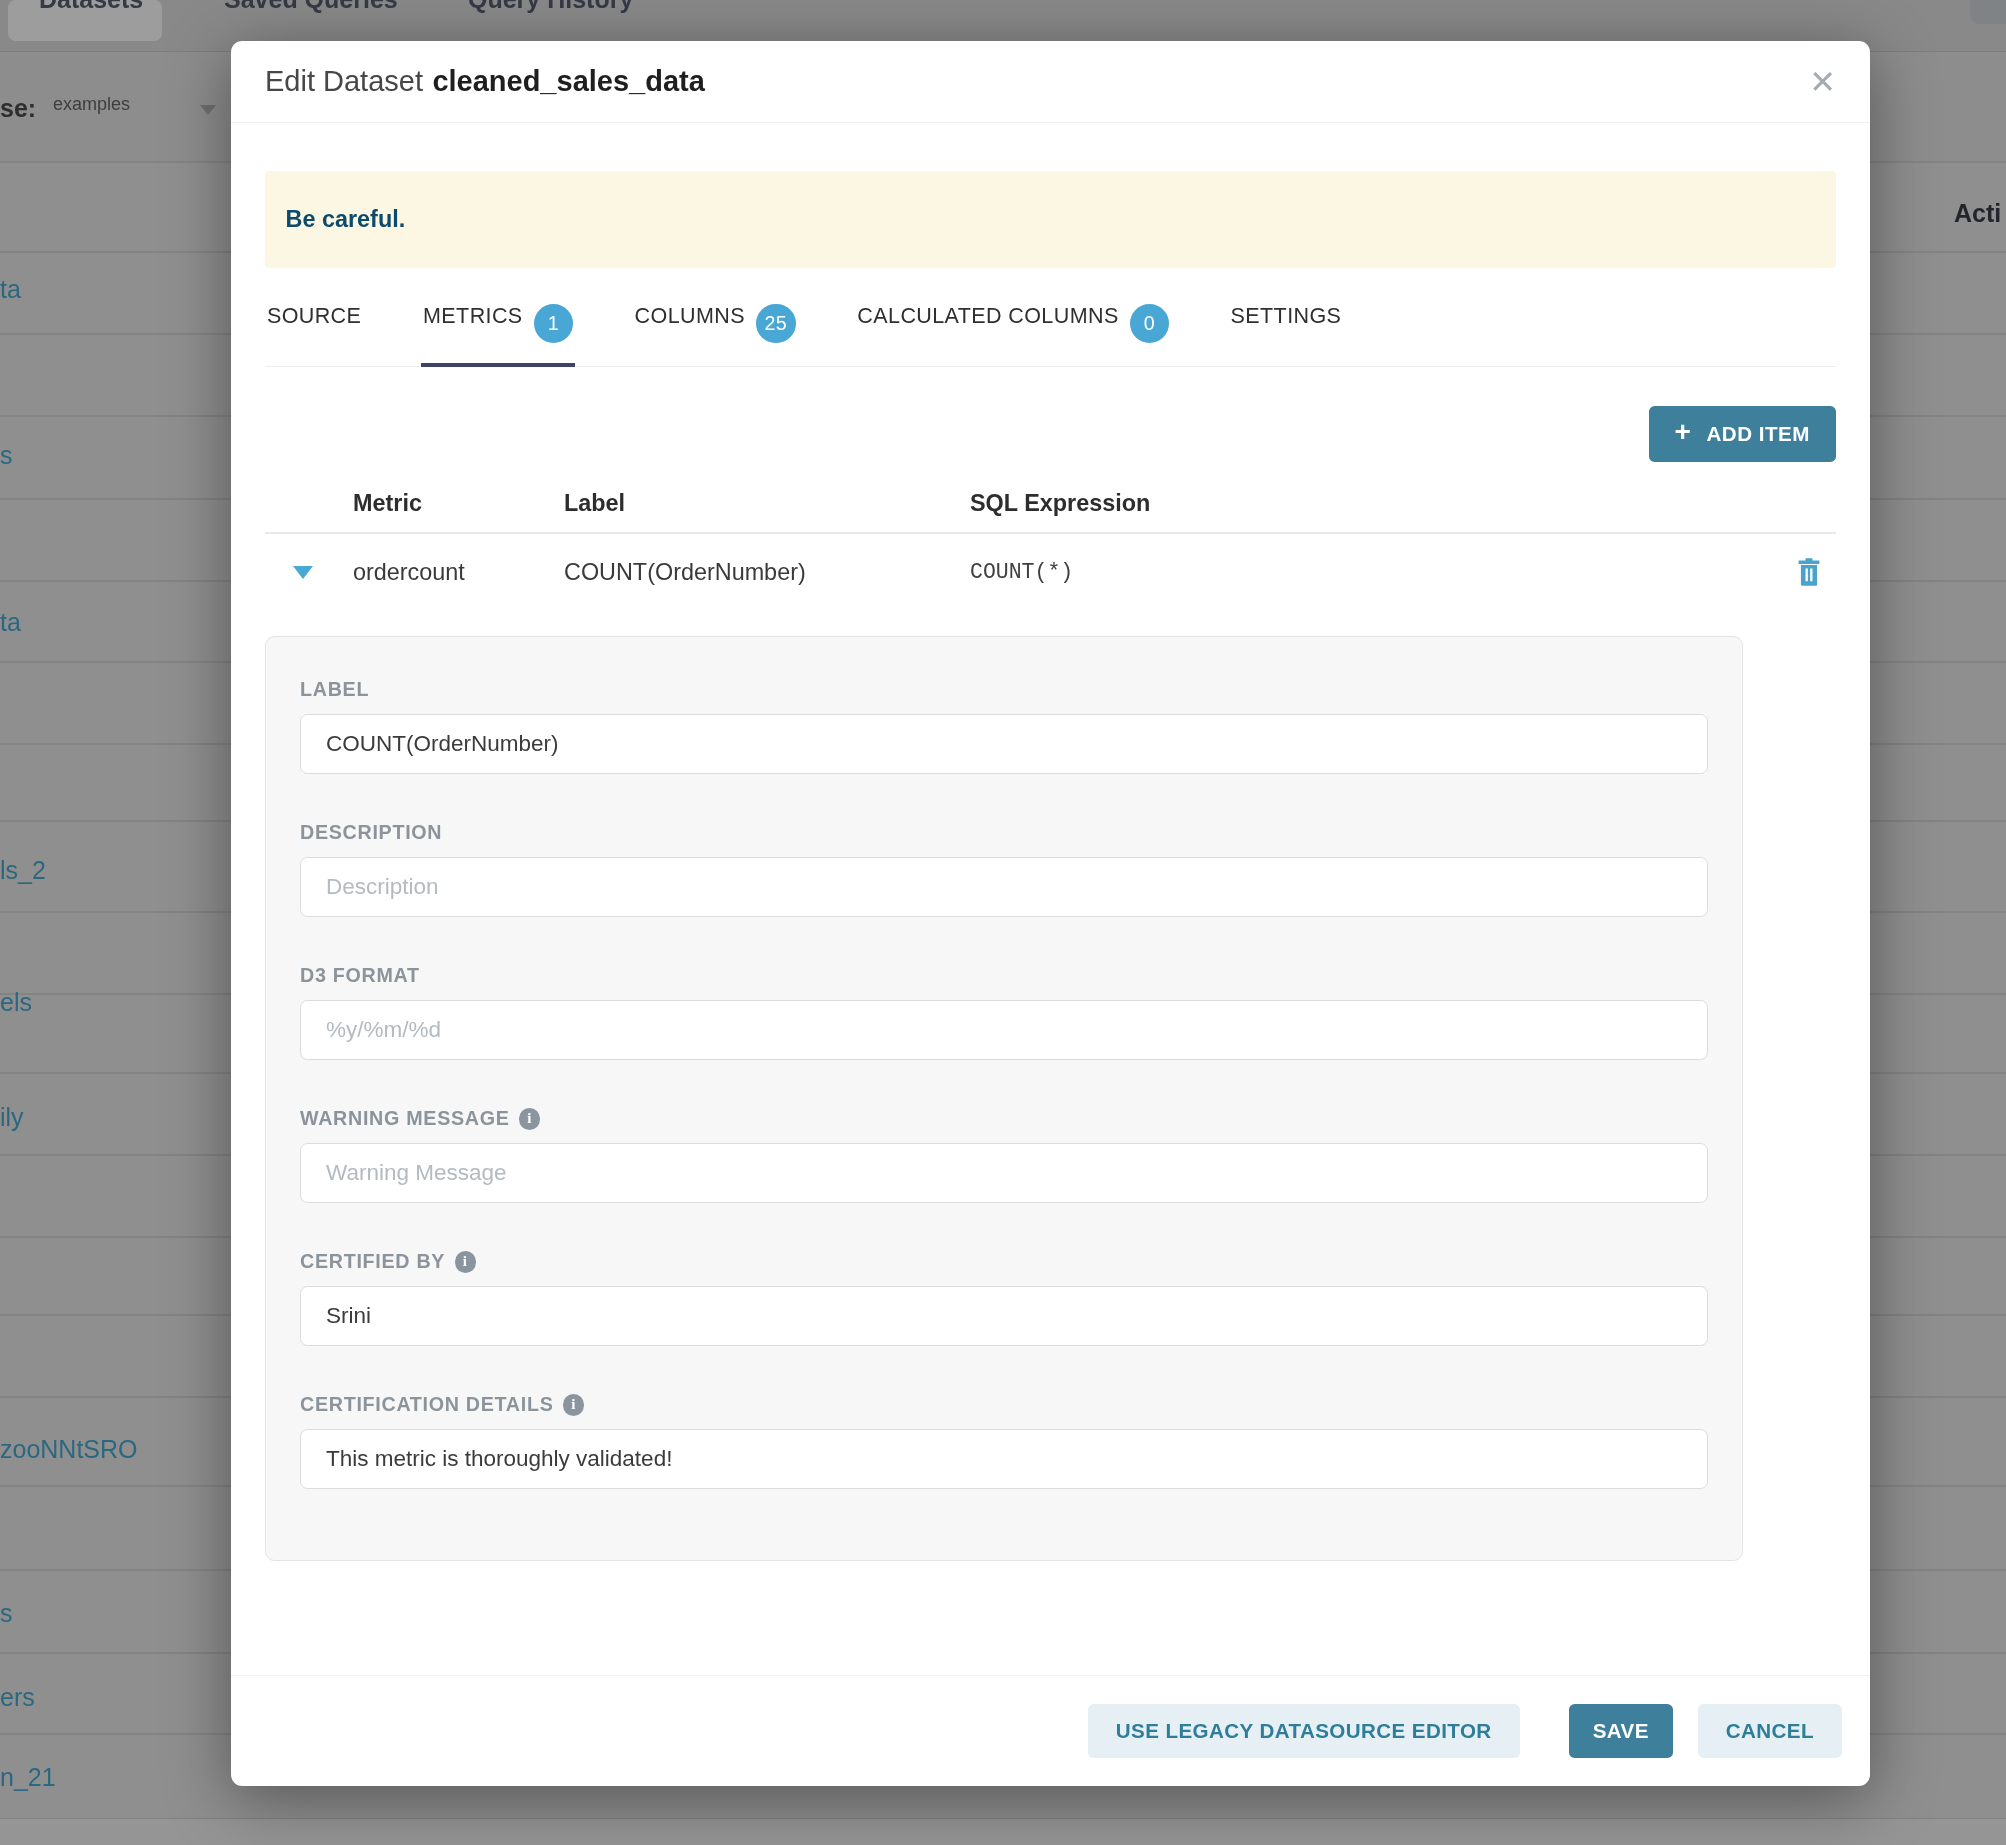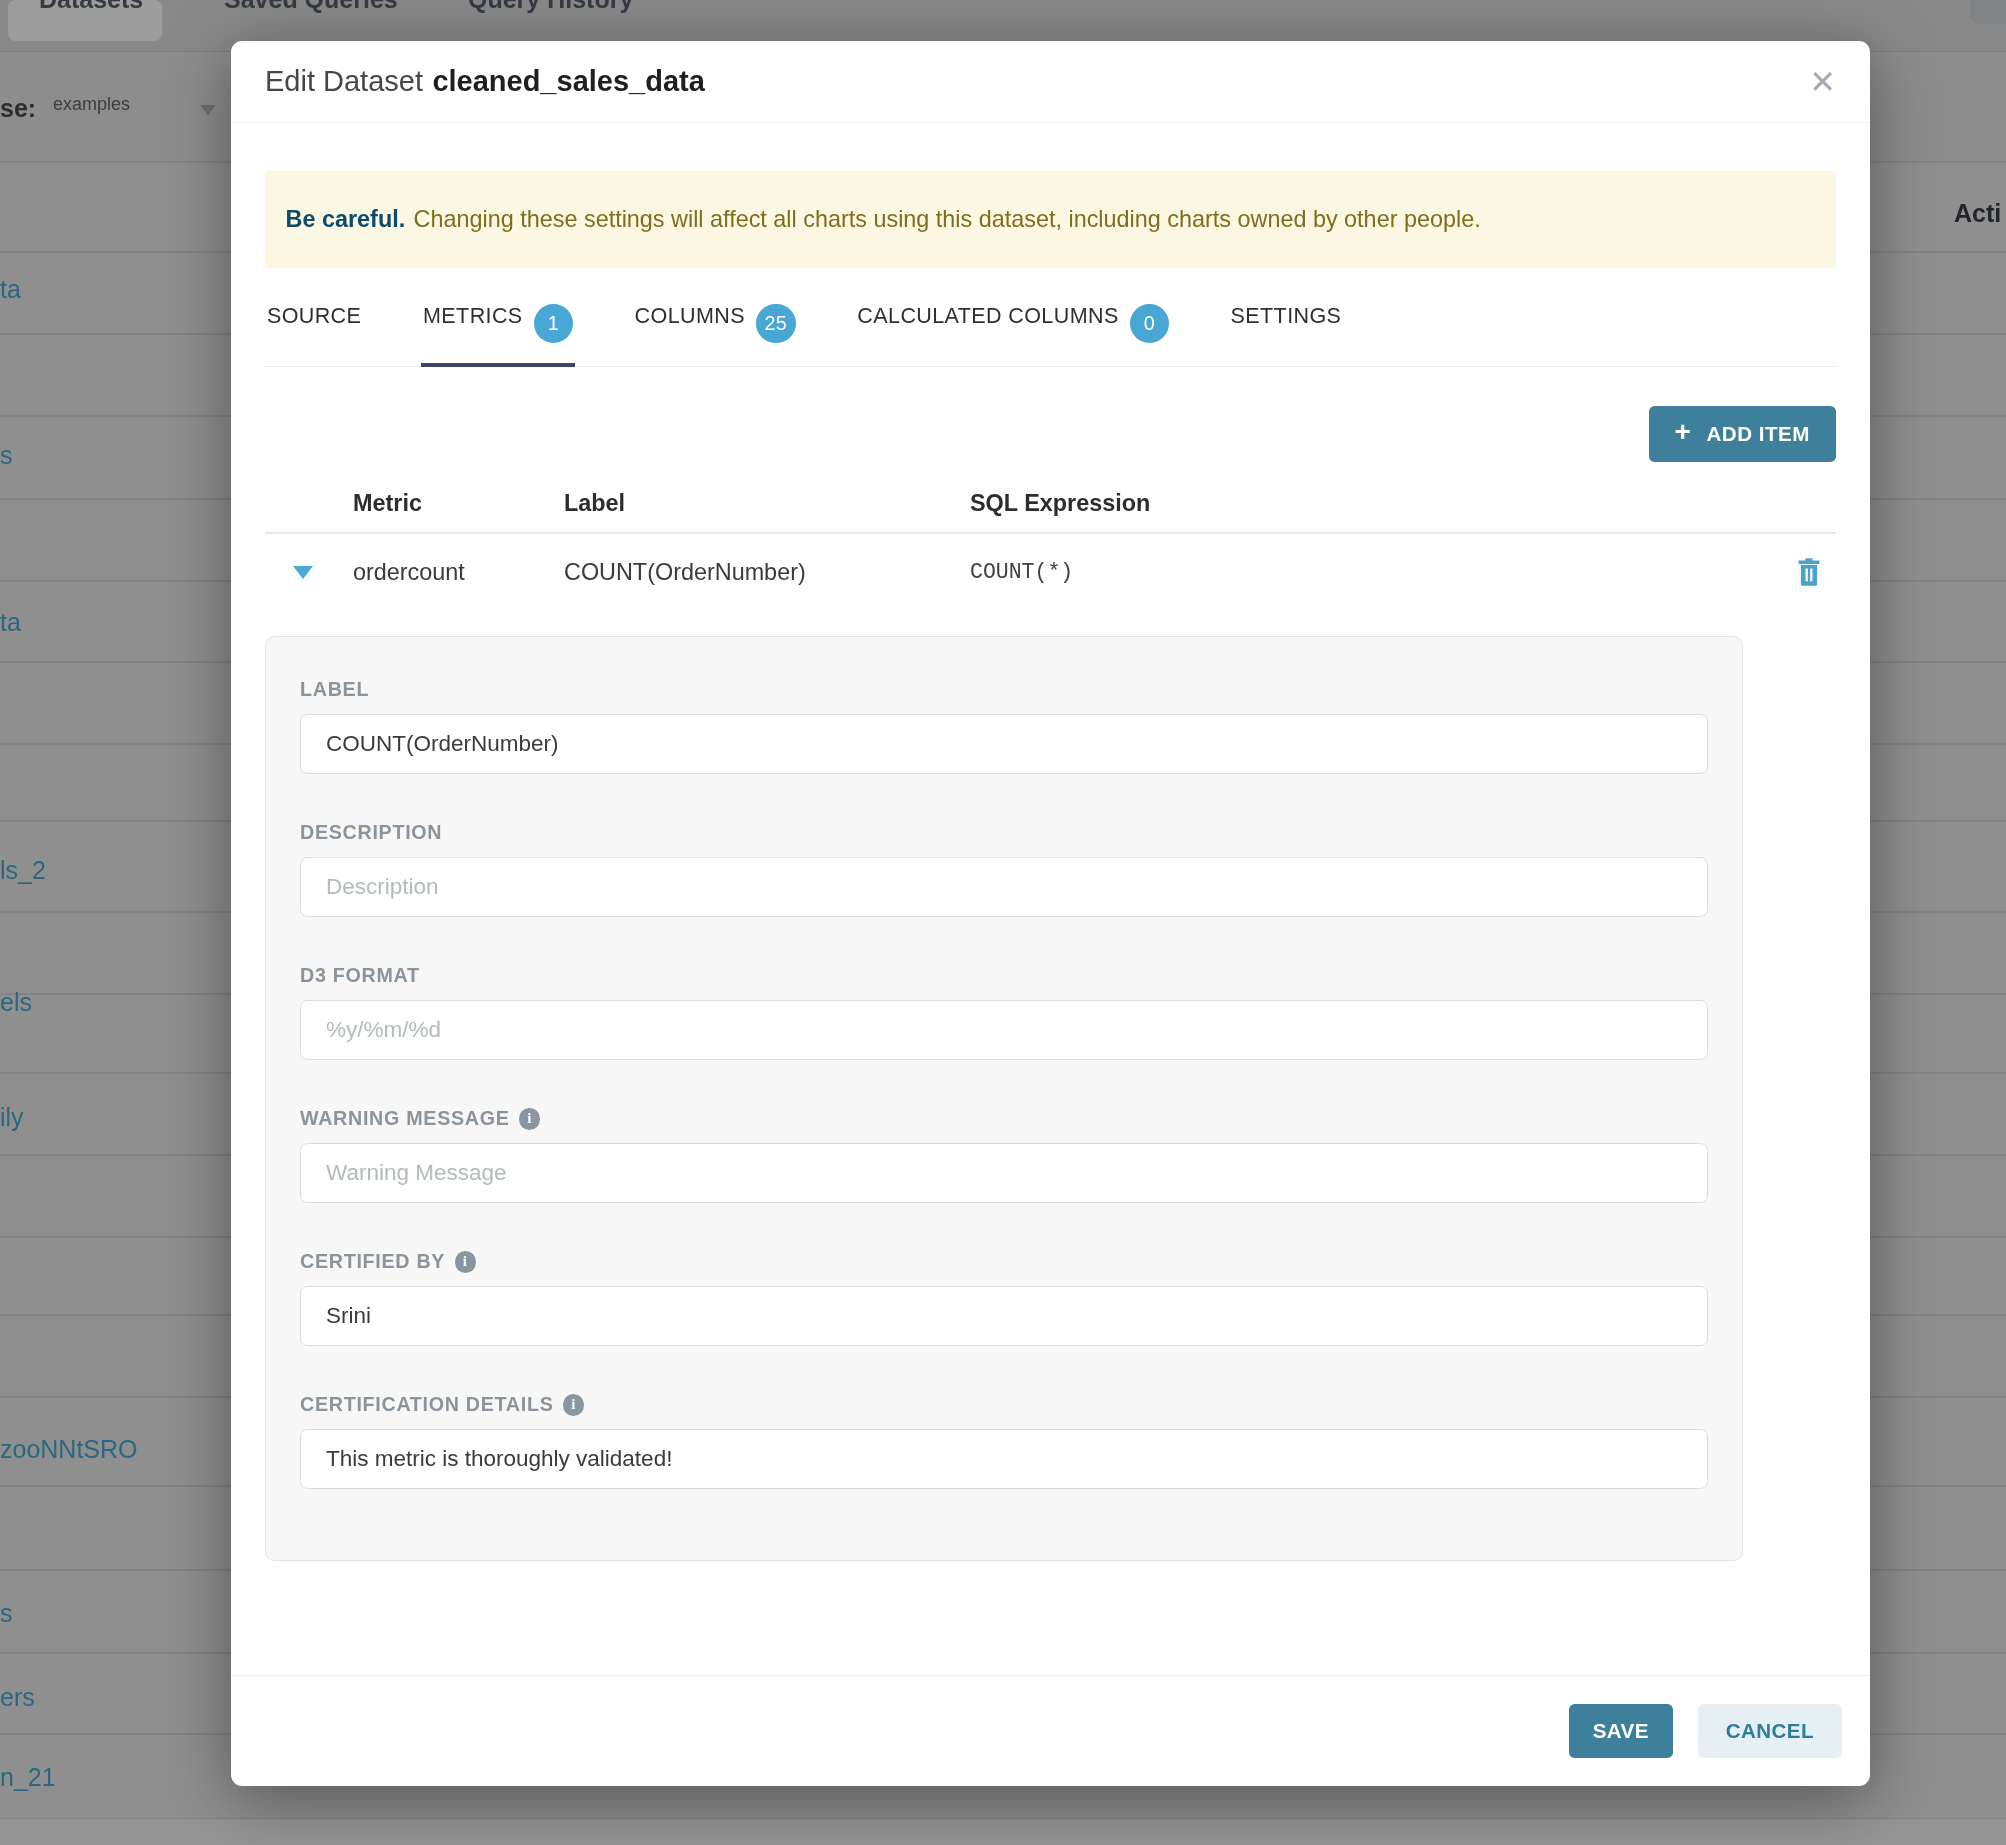--- a/index.html
+++ b/index.html
@@ -160,21 +160,20 @@
     <div class="m-title">
       <span>Edit Dataset</span><b>cleaned_sales_data</b>
     </div>
     <div class="m-close">✕</div>
   </div>
 
   <div class="m-body">
 
     <div class="banner">
       <b>Be careful.</b>
-      <span class="rest">Changing these settings will affect all charts using this dataset, including charts owned by other people.</span>
     </div>
 
     <div class="tabs">
       <div class="tab">
         <span>SOURCE</span>
       </div>
       <div class="tab active">
         <span>METRICS</span>
         <span class="badge">1</span>
       </div>
@@ -263,17 +262,18 @@
           <span>CERTIFICATION DETAILS</span>
           <span class="info">i</span>
         </div>
         <input class="finput" value="This metric is thoroughly validated!" style="">
       </div>
 
     </div>
   </div>
 
   <div class="m-footer">
+    <button class="btn btn-light">USE LEGACY DATASOURCE EDITOR</button>
     <button class="btn btn-primary">SAVE</button>
     <button class="btn btn-light">CANCEL</button>
   </div>
 </div>
 
 
 </body></html>

